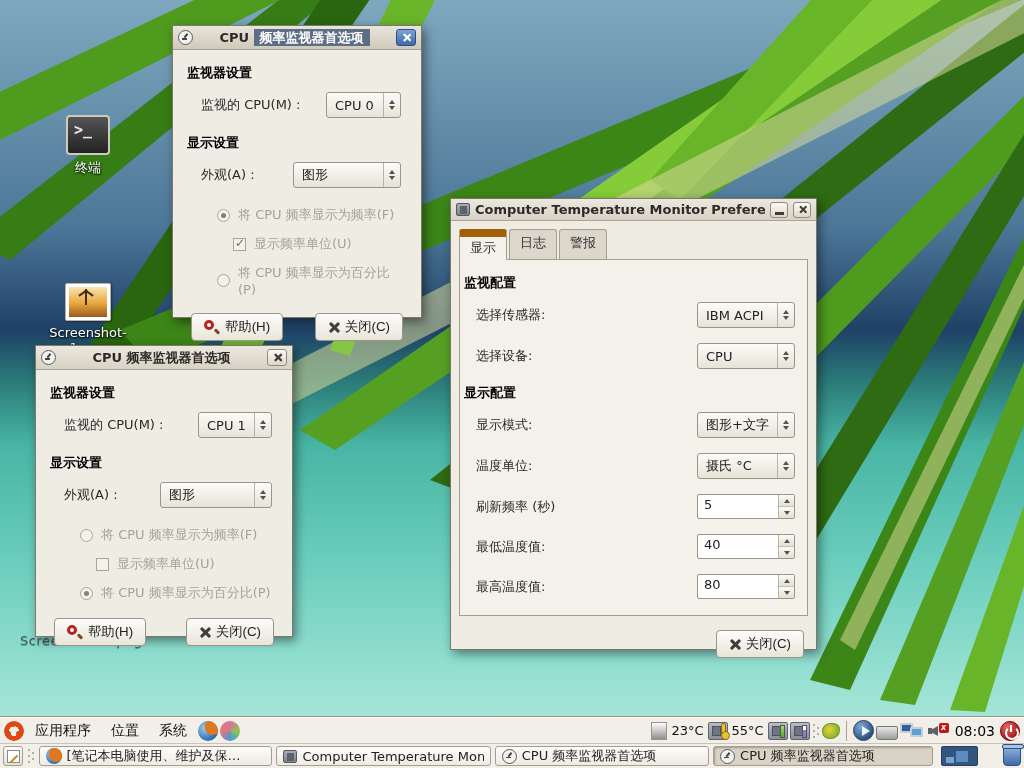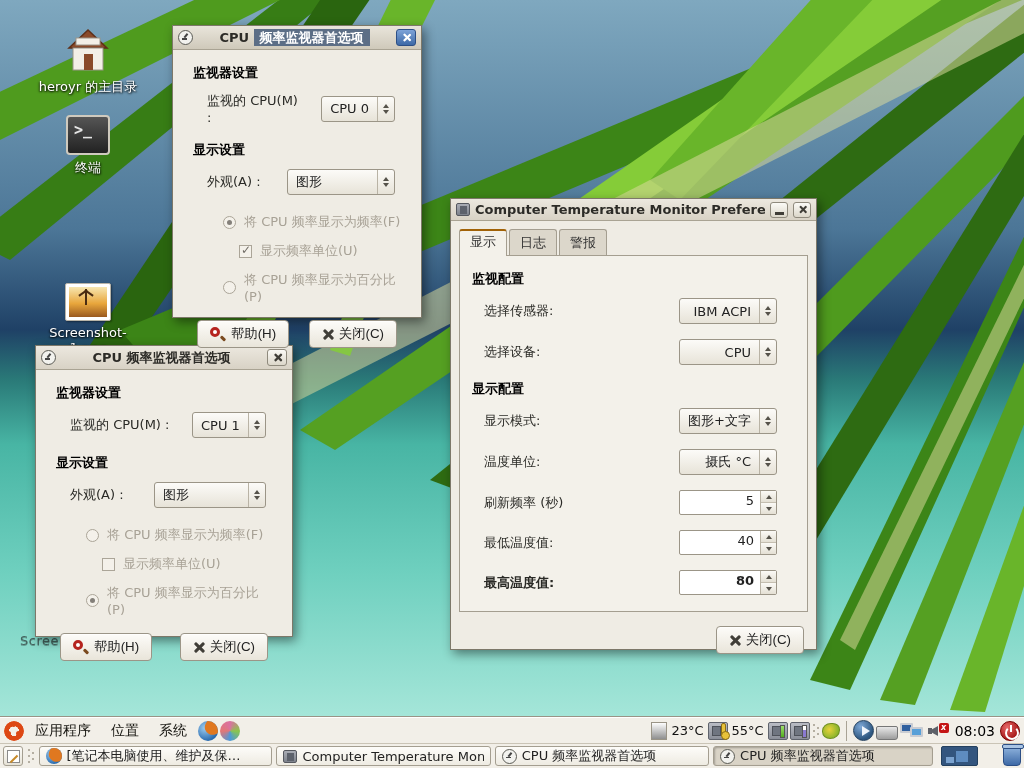--- a/index.html
+++ b/index.html
@@ -30,21 +30,21 @@
   
   .dialog { position:absolute; background:#efece4; border:1px solid #7d7869; box-shadow:3px 4px 10px rgba(0,0,0,.45); }
   .titlebar { height:24px; display:flex; align-items:center; padding:0 5px; gap:5px;
               background:linear-gradient(#e9e5db,#cfc9ba); border-bottom:1px solid #a9a393; }
   .titlebar.inactive { background:linear-gradient(#ece8df,#d8d2c5); }
   .title-center { flex:1; text-align:center; font-weight:bold; font-size:13px; color:#2c2b27; white-space:nowrap; overflow:hidden; }
   .title-hl { background:#5c6e86; color:#fff; padding:1px 6px; }
   .tb-btn { width:20px; height:17px; border:1px solid #8f8a7d; border-radius:3px;
             background:linear-gradient(#fbfaf6,#dcd7ca); display:flex; align-items:center; justify-content:center; }
   .tb-btn.blue { background:linear-gradient(#7da3d8,#3d69a6); border-color:#2c4f86; }
-  .dlg-body { padding:10px 20px; }
+  .dlg-body { padding:10px 14px; }
   .section-title { font-weight:bold; color:#000; margin:4px 0 10px 0; }
   .frow { display:flex; align-items:center; justify-content:space-between; margin:0 6px 16px 14px;gap:20px; }
   .flabel { color:#2a2a26; }
 
   .combo { height:26px; border:1px solid #9b9587; border-radius:3px; background:linear-gradient(#fcfbf8,#e7e3d8);
            display:flex; align-items:center; }
   .combo-val { flex:1; padding:0 8px; white-space:nowrap; }
   .combo-btn { width:17px; align-self:stretch; border-left:1px solid #b9b3a5; display:flex; flex-direction:column;
                align-items:center; justify-content:center; gap:2px; }
   .tri-up { width:0; height:0; border-left:4px solid transparent; border-right:4px solid transparent; border-bottom:5px solid #55524a; }
@@ -75,23 +75,23 @@
   .xglyph:after { transform:rotate(-45deg); }
   .xglyph.white:before, .xglyph.white:after { background:#fff; width:2.5px; }
   .helpico { width:15px; height:15px; position:relative; flex:none; }
   .helpico .ring { position:absolute; left:0; top:0; width:10px; height:10px; border:3px solid #b5241f; border-radius:50%; background:#fff; }
   .helpico .stick { position:absolute; left:10px; top:10px; width:6px; height:3px; background:#7a4a1f; transform:rotate(45deg); border-radius:1px; }
 
   
   .tabs { display:flex; gap:2px; padding:8px 8px 0 8px; }
   .tab { padding:4px 10px 3px; border:1px solid #a49e90; border-bottom:none; border-radius:3px 3px 0 0;
          background:#dcd7cb; color:#333; }
-  .tab.active { background:#f3f1ea; border-top:2px solid #a16207; padding-top:2px; position:relative; z-index:2; margin-bottom:-1px; }
-  .tabframe { border:1px solid #a49e90; margin:0 8px; padding:10px 12px 6px; background:#f3f1ea; position:relative; z-index:1; }
-  .trow { display:flex; align-items:center; justify-content:space-between; margin:0 18px 15px 12px;text-align:right; }
+  .tab.active { background:#f3f1ea; border-top:8px solid #a16207; padding-top:2px; position:relative; z-index:2; margin-bottom:-1px; }
+  .tabframe { border:1px solid #a49e90; margin:0 8px; padding:10px 4px 6px; background:#f3f1ea; position:relative; z-index:1; }
+  .trow { display:flex; align-items:center; justify-content:space-between; margin:0 8px 15px 12px; }
   .tctl { width:98px; flex:none; }
 
   
   .menubar { position:absolute; left:0; top:717px; width:1024px; height:26px; background:#f2efe8;
              border-top:1px solid #fff; box-shadow:0 -1px 0 #9a9486; display:flex; align-items:center; padding:0 4px; gap:2px; font-size:14px; }
   .menu-item { padding:2px 9px; color:#15140f; }
   .menubar .spacer { flex:1; }
   .mini { display:inline-flex; align-items:center; justify-content:center; }
   .panel-text { font-size:13px; color:#111; margin:0 2px; white-space:nowrap; }
   .chip { width:20px; height:18px; background:linear-gradient(#b9bcc4,#8a8e98); border:1px solid #5f636c; border-radius:2px; position:relative; }
@@ -189,31 +189,20 @@
         <path d="M1070,60 L760,560 L795,575 L1085,95 Z" fill="#2e6b12"></path>
         <path d="M1120,240 L950,710 L985,712 L1125,260 Z" fill="#69b52a"></path>
         <path d="M1095,120 L840,640 L855,650 L1100,140 Z" fill="#e4e0a4" opacity="0.5"></path>
       </g>
 
       <path d="M360,130 L240,330 L262,340 L378,140 Z" fill="#69b52a" opacity="0.9"></path>
       <path d="M400,160 L330,350 L350,356 L418,168 Z" fill="#85cc38" opacity="0.85"></path>
     </svg>
   </div>
 
-  <div class="dicon" style="left:33px; top:28px;">
-    <div class="ic house">
-      <svg width="46" height="46" viewBox="0 0 46 46">
-        <polygon points="23,2 4,20 42,20" fill="#8a4a2a" stroke="#5e2f18" stroke-width="1.5"></polygon>
-        <rect x="8" y="20" width="30" height="22" fill="#f3efe7" stroke="#9a9488"></rect>
-        <rect x="19" y="26" width="9" height="16" fill="#8a4a2a"></rect>
-        <rect x="11" y="10" width="24" height="7" fill="#f3efe7" stroke="#9a9488"></rect>
-      </svg>
-    </div>
-    <div class="lbl">heroyr 的主目录</div>
-  </div>
 
   <div class="dicon" style="left:33px; top:115px;">
     <div class="ic term">
         <span>&gt;_</span>
       </div>
     <div class="lbl">终端</div>
   </div>
 
 
   <div class="dicon" style="left:33px; top:283px;">
@@ -366,21 +355,21 @@
           <span class="spin-btns">
               <span class="spin-b">
                 <i class="tri-up sm"></i>
               </span>
               <span class="spin-b">
                 <i class="tri-dn sm"></i>
               </span>
             </span>
         </div>
       </div>
-      <div class="trow" style="margin-bottom:10px;font-weight:bold;">
+      <div class="trow" style="margin-bottom:10px;">
         <span class="flabel">最高温度值:</span>
         <div class="spin tctl">
           <span class="spin-val">80</span>
           <span class="spin-btns">
               <span class="spin-b">
                 <i class="tri-up sm"></i>
               </span>
               <span class="spin-b">
                 <i class="tri-dn sm"></i>
               </span>

